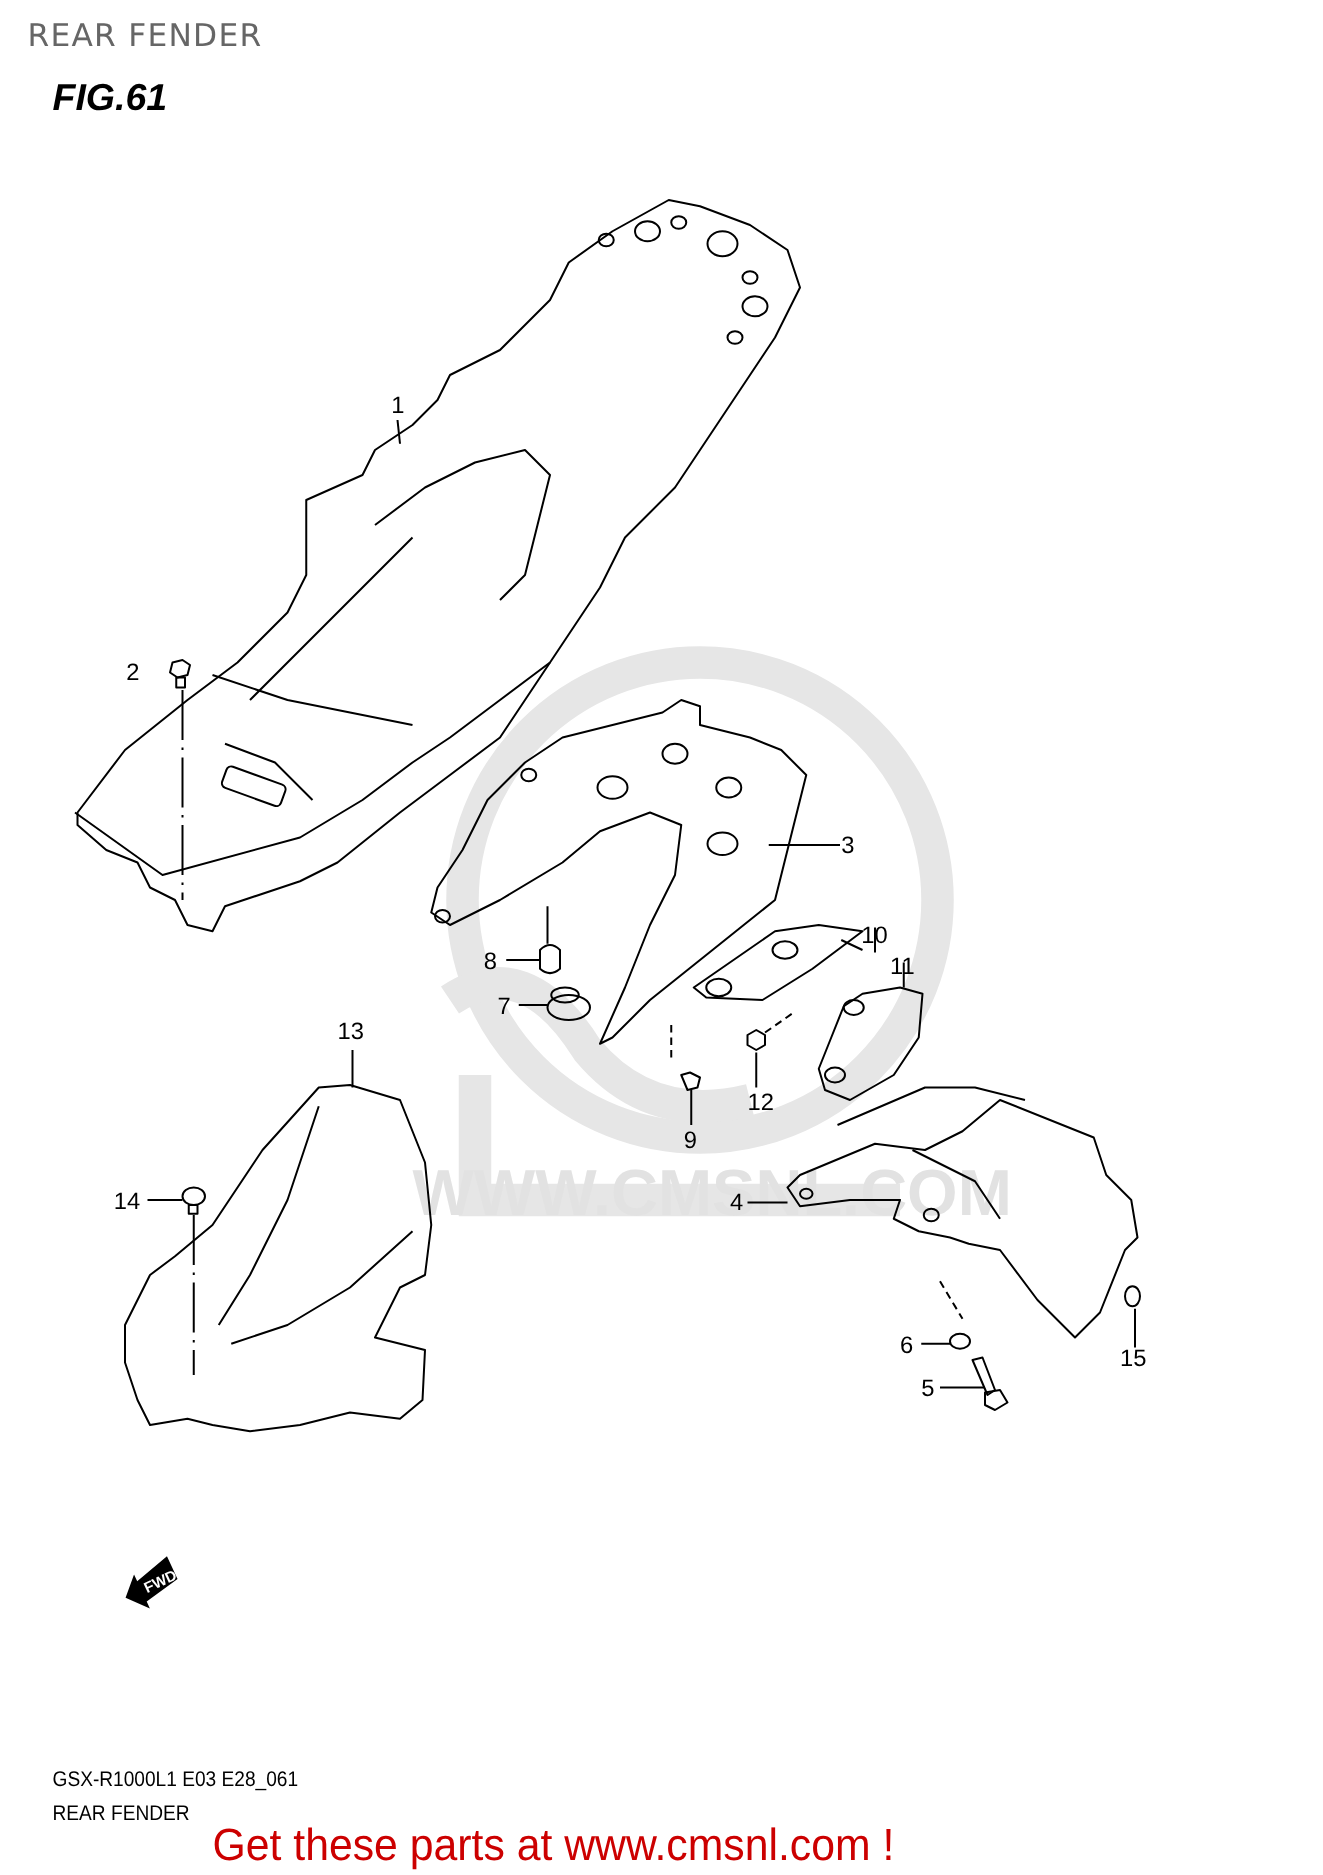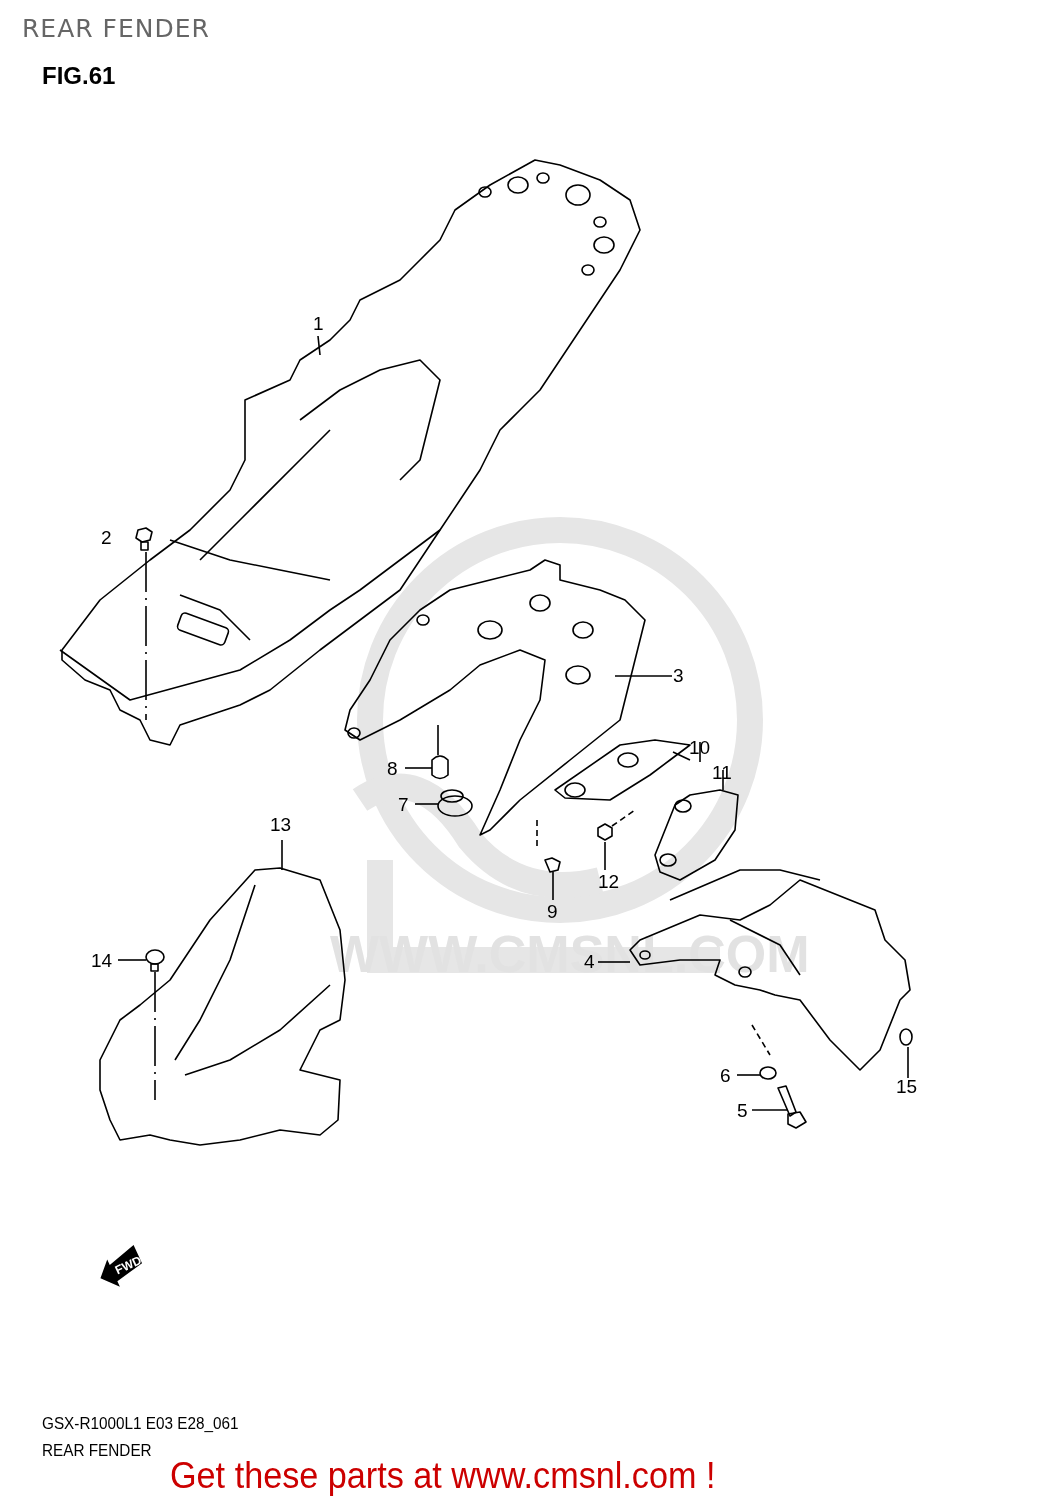--- a/index.html
+++ b/index.html
@@ -1,18 +1,18 @@
 <!DOCTYPE html>
 <html><head>
 <meta charset="utf-8">
 <style>
   html,body{margin:0;padding:0;background:#fff;}
   body{width:1058px;height:1500px;position:relative;overflow:hidden;font-family:"Liberation Sans",sans-serif;}
   .hdr{position:absolute;left:22px;top:14px;font-size:25px;color:#666;letter-spacing:1px;font-family:"DejaVu Sans",sans-serif;}
-  .fig{position:absolute;left:42px;top:62px;font-size:24px;font-weight:bold;color:#000;font-family:"Liberation Sans",sans-serif;}
+  .fig{position:absolute;left:42px;top:62px;font-size:30px;font-weight:bold;color:#000;font-family:"Liberation Sans",sans-serif;font-style:italic;}
   svg.diagram{position:absolute;left:0;top:0;width:1058px;height:1500px;}
   .callout{font-family:"Liberation Sans",sans-serif;font-size:19px;fill:#000;}
   .foot1{position:absolute;left:42px;top:1414px;font-size:17px;color:#000;font-family:"Liberation Sans",sans-serif;transform:scaleX(0.9);transform-origin:left;}
   .foot2{position:absolute;left:42px;top:1441px;font-size:17px;color:#000;font-family:"Liberation Sans",sans-serif;transform:scaleX(0.9);transform-origin:left;}
   .promo{position:absolute;left:170px;top:1455px;font-size:36px;color:#cc0000;font-family:"Liberation Sans",sans-serif;white-space:nowrap;transform:scaleX(0.95);transform-origin:left;}
 </style>
 </head>
 <body>
 
 <div class="hdr">REAR FENDER</div>

